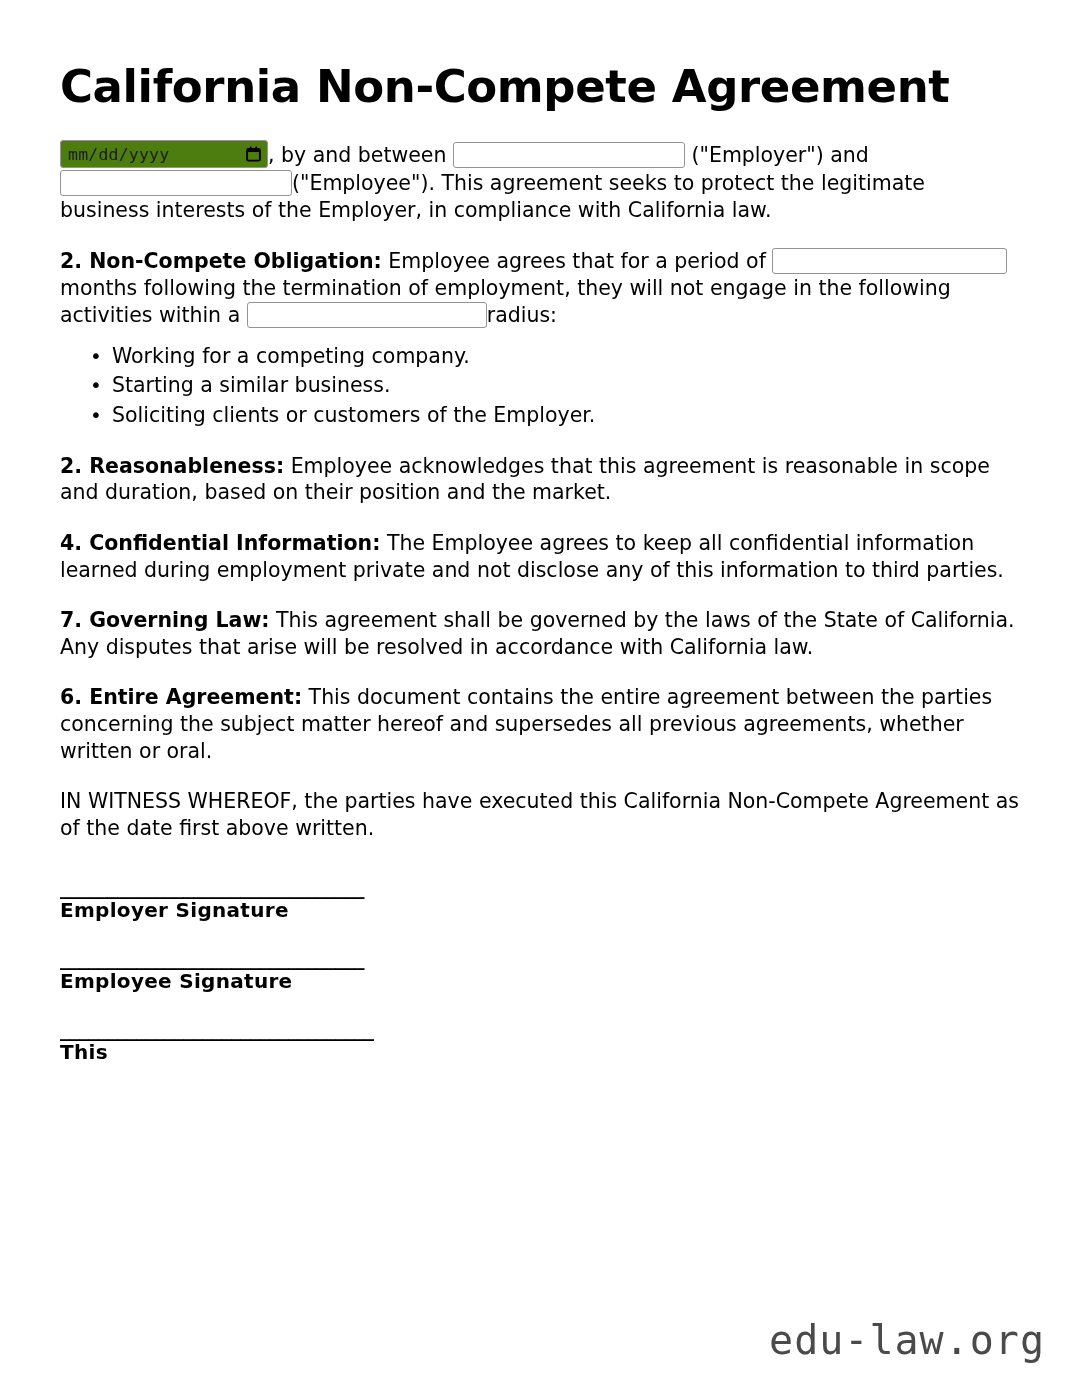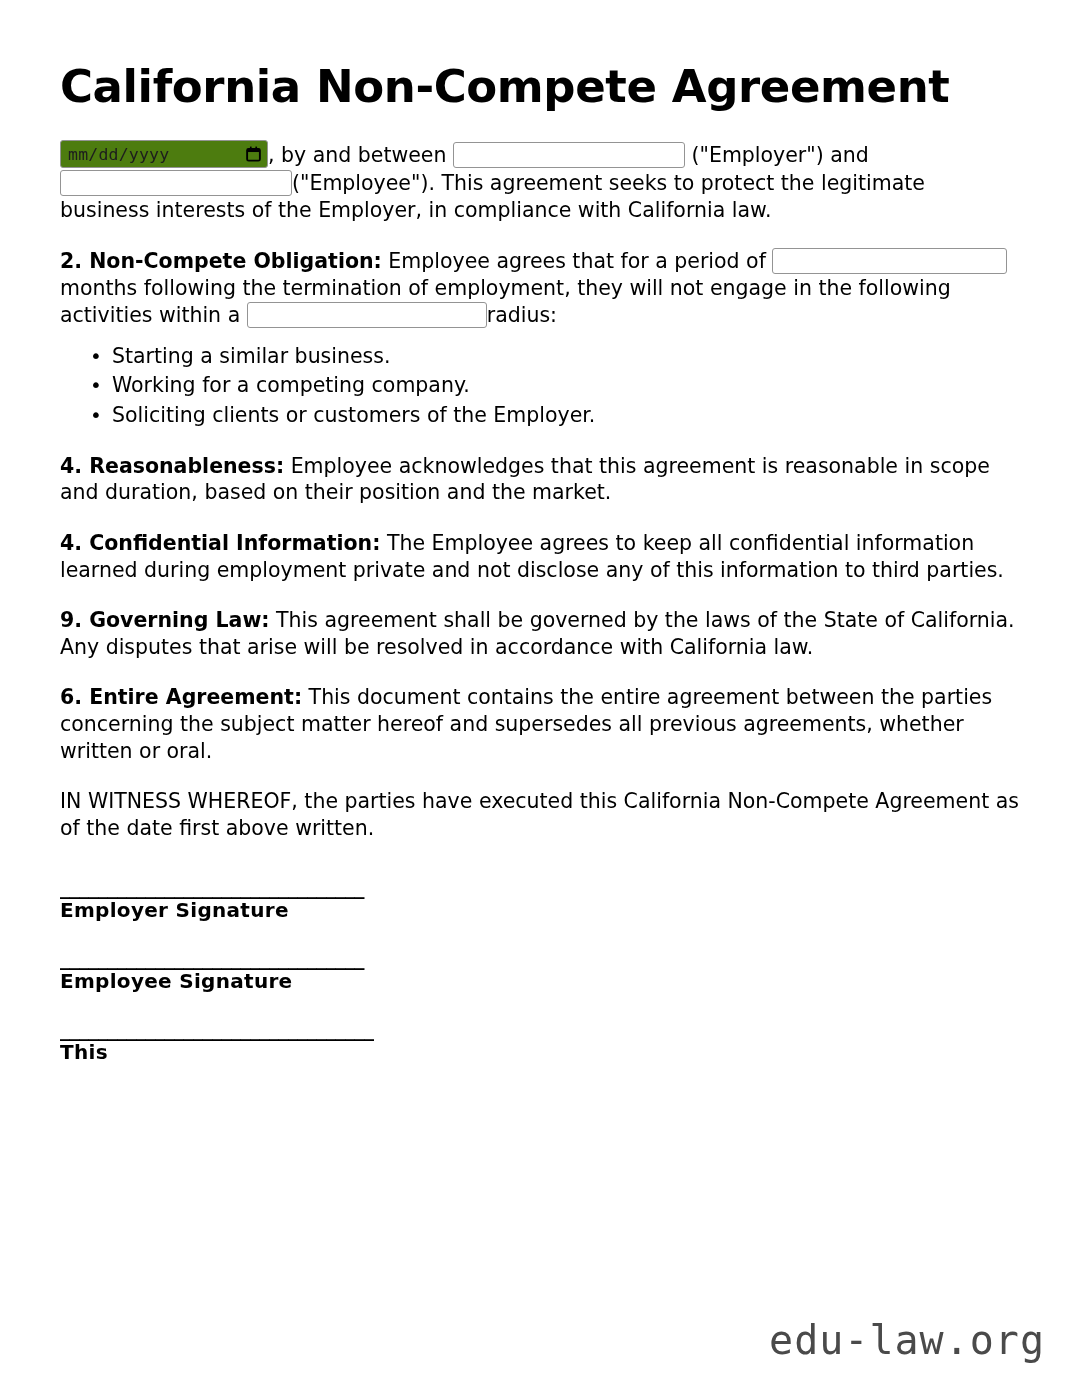--- a/index.html
+++ b/index.html
@@ -183,30 +183,30 @@
     </p>
 
 
     <p class="para tight"><span class="sec-label">2. Non-Compete Obligation:</span> <span>Employee agrees that for a period of</span>
       <input class="txt w-months" type="text" value="" style="">
       <span>months following the termination of employment, they will not engage in the following activities within a</span>
       <input class="txt w-radius" type="text" value="" style=""><span>radius:</span>
     </p>
 
     <ul class="acts">
+      <li>Working for a competing company.</li>
       <li>Starting a similar business.</li>
-      <li>Working for a competing company.</li>
       <li>Soliciting clients or customers of the Employer.</li>
     </ul>
 
-    <p class="para"><span class="sec-label">4. Reasonableness:</span> <span>Employee acknowledges that this agreement is reasonable in scope and duration, based on their position and the market.</span></p>
+    <p class="para"><span class="sec-label">2. Reasonableness:</span> <span>Employee acknowledges that this agreement is reasonable in scope and duration, based on their position and the market.</span></p>
 
     <p class="para"><span class="sec-label">4. Confidential Information:</span> <span>The Employee agrees to keep all confidential information learned during employment private and not disclose any of this information to third parties.</span></p>
 
-    <p class="para"><span class="sec-label">9. Governing Law:</span> <span>This agreement shall be governed by the laws of the State of California. Any disputes that arise will be resolved in accordance with California law.</span></p>
+    <p class="para"><span class="sec-label">7. Governing Law:</span> <span>This agreement shall be governed by the laws of the State of California. Any disputes that arise will be resolved in accordance with California law.</span></p>
 
     <p class="para"><span class="sec-label">6. Entire Agreement:</span> <span>This document contains the entire agreement between the parties concerning the subject matter hereof and supersedes all previous agreements, whether written or oral.</span></p>
 
     <p class="para">IN WITNESS WHEREOF, the parties have executed this California Non-Compete Agreement as of the date first above written.</p>
 
     <div class="sig-block">
       <div class="sig-group">
         <span class="sig-rule">________________________________</span>
         <span class="sig-label">Employer Signature</span>
       </div>

